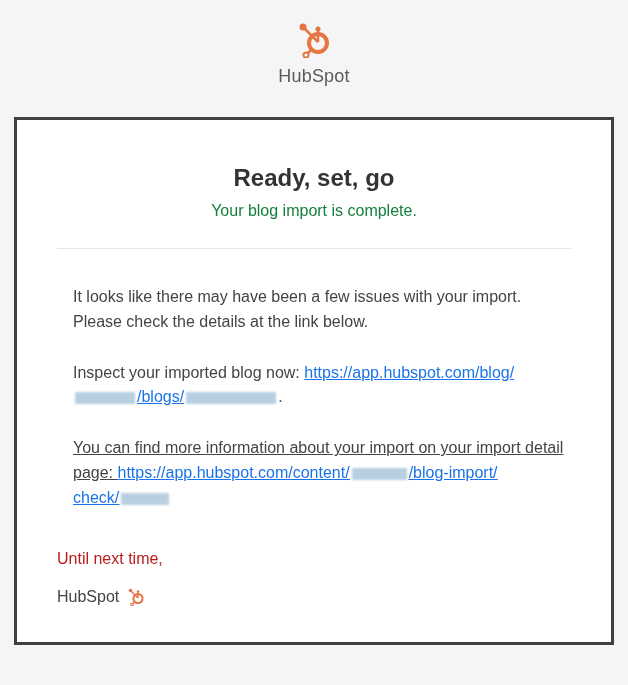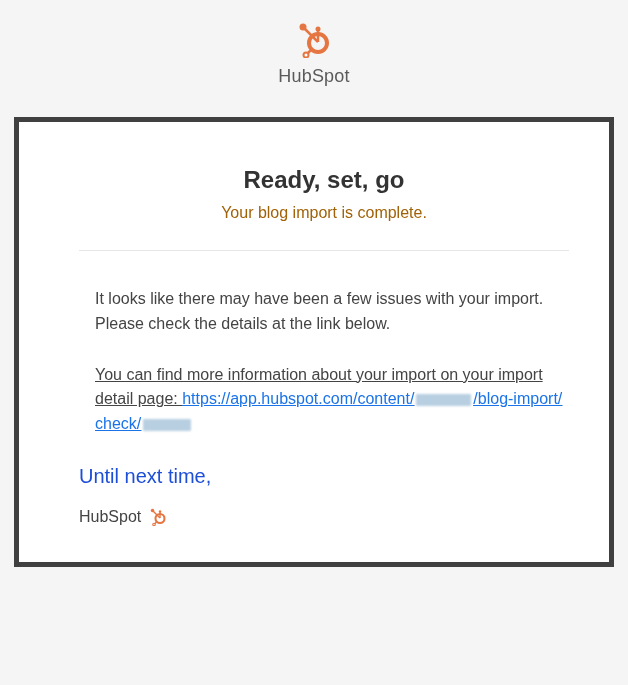--- a/index.html
+++ b/index.html
@@ -22,34 +22,34 @@
       margin: 0 auto 8px auto;
     }
     .logo-label {
       font-size: 18px;
       color: #5a5a5a;
       letter-spacing: 0.2px;
     }
     .card {
       background: #ffffff;
       margin: 14px 14px 0 14px;
-      border: 5px solid #404040;
-      padding: 44px 40px 36px 60px;
+      border: 3px solid #404040;
+      padding: 44px 40px 36px 40px;
     }
     .main-title {
       text-align: center;
       font-size: 24px;
       font-weight: 700;
       color: #333333;
       margin-bottom: 10px;
     }
     .main-subtitle {
       text-align: center;
       font-size: 16px;
-      color: #a16207;
+      color: #15803d;
       margin-bottom: 28px;
     }
     .divider {
       border: none;
       border-top: 1px solid #e6e6e6;
       margin: 0 0 36px 0;
     }
     .body-text {
       font-size: 16px;
       color: #444444;
@@ -74,23 +74,23 @@
       background: #b8cfe2;
       border-radius: 1px;
       margin: 0 2px;
       filter: blur(1px);
     }
     .blur.w60 { width: 60px; }
     .blur.w90 { width: 90px; }
     .blur.w55 { width: 55px; }
     .blur.w48 { width: 48px; }
     .signoff {
-      font-size: 20px;
-      color: #1d4ed8;
-      margin-top: 28px;
+      font-size: 16px;
+      color: #b91c1c;
+      margin-top: 39px;
       margin-bottom: 20px;
     }
     .signature-line {
       font-size: 16px;
       color: #444444;
       display: flex;
       align-items: center;
       gap: 8px;
     }
   </style>
@@ -112,20 +112,23 @@
     <div class="logo-label">HubSpot</div>
   </div>
 
   <div class="card">
     <h1 class="main-title">Ready, set, go</h1>
     <div class="main-subtitle">Your blog import is complete.</div>
     <hr class="divider">
 
     <p class="body-text">It looks like there may have been a few issues with your import. Please check the details at the link below.</p>
 
+    <p class="body-text">
+      <span>Inspect your imported blog now: </span><a class="link"><span>https://app.hubspot.com/blog/</span><br><span class="blur w60"></span><span>/blogs/</span><span class="blur w90"></span></a><span>.</span>
+    </p>
 
     <p class="body-text">
       <span>You can find more information about your import on your import detail page: </span><a class="link"><span>https://app.hubspot.com/content/</span><span class="blur w55"></span><span>/blog-import/</span><br><span>check/</span><span class="blur w48"></span></a>
     </p>
 
     <div class="signoff">Until next time,</div>
 
     <div class="signature-line">
       <span>HubSpot</span>
       <svg width="18" height="18" viewBox="0 0 34 36">

